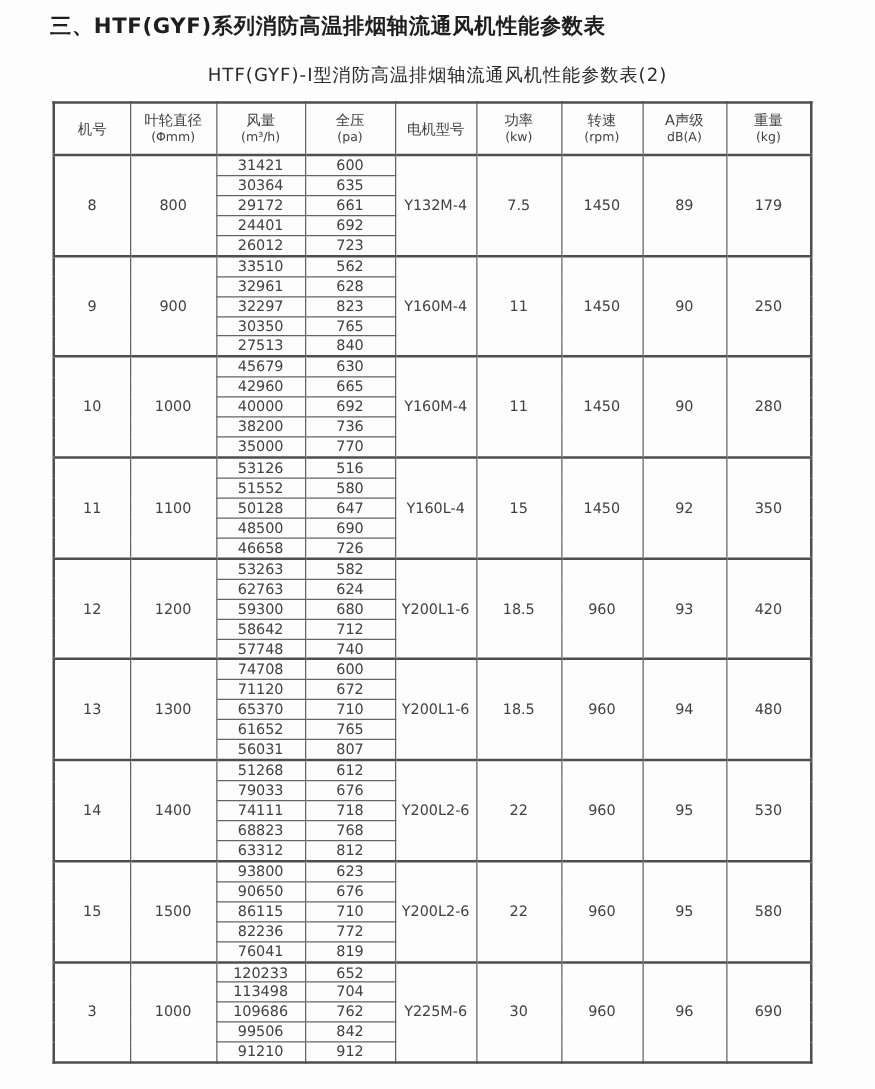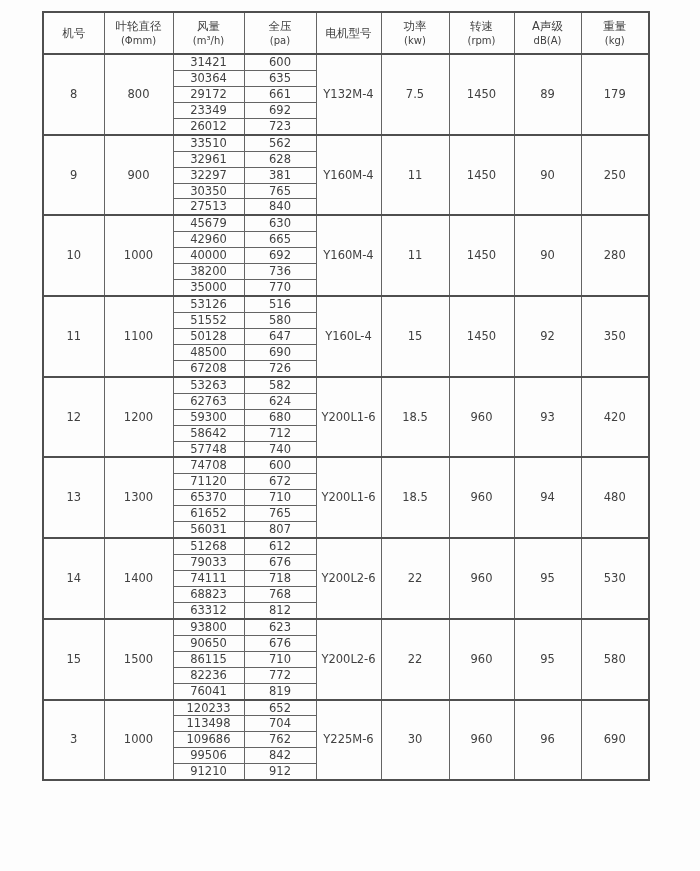--- a/index.html
+++ b/index.html
@@ -64,20 +64,22 @@
     border-top: 1px solid #878787;
   }
   .hline2 {
     font-size: 10px;
   }
 </style>
 </head>
 <body>
 
 <div class="page">
+  <div class="title">三、HTF(GYF)系列消防高温排烟轴流通风机性能参数表</div>
+  <div class="subtitle">HTF(GYF)-I型消防高温排烟轴流通风机性能参数表(2)</div>
 
   <table class="spec">
     <colgroup id="spec-cols">
         <col style="width: 61px;">
         <col style="width: 69px;">
         <col style="width: 71px;">
         <col style="width: 72px;">
         <col style="width: 65px;">
         <col style="width: 68px;">
         <col style="width: 65px;">
@@ -136,21 +138,21 @@
         </tr>
         <tr>
           <td class="thin-top">30364</td>
           <td class="thin-top">635</td>
         </tr>
         <tr>
           <td class="thin-top">29172</td>
           <td class="thin-top">661</td>
         </tr>
         <tr>
-          <td class="thin-top">23349</td>
+          <td class="thin-top">24401</td>
           <td class="thin-top">692</td>
         </tr>
         <tr>
           <td class="thin-top">26012</td>
           <td class="thin-top">723</td>
         </tr>
         <tr class="group-start">
           <td rowspan="5">9</td>
           <td rowspan="5">900</td>
           <td>33510</td>
@@ -160,21 +162,21 @@
           <td rowspan="5">1450</td>
           <td rowspan="5">90</td>
           <td rowspan="5">250</td>
         </tr>
         <tr>
           <td class="thin-top">32961</td>
           <td class="thin-top">628</td>
         </tr>
         <tr>
           <td class="thin-top">32297</td>
-          <td class="thin-top">381</td>
+          <td class="thin-top">823</td>
         </tr>
         <tr>
           <td class="thin-top">30350</td>
           <td class="thin-top">765</td>
         </tr>
         <tr>
           <td class="thin-top">27513</td>
           <td class="thin-top">840</td>
         </tr>
         <tr class="group-start">
@@ -221,21 +223,21 @@
         </tr>
         <tr>
           <td class="thin-top">50128</td>
           <td class="thin-top">647</td>
         </tr>
         <tr>
           <td class="thin-top">48500</td>
           <td class="thin-top">690</td>
         </tr>
         <tr>
-          <td class="thin-top">67208</td>
+          <td class="thin-top">46658</td>
           <td class="thin-top">726</td>
         </tr>
         <tr class="group-start">
           <td rowspan="5">12</td>
           <td rowspan="5">1200</td>
           <td>53263</td>
           <td>582</td>
           <td rowspan="5">Y200L1-6</td>
           <td rowspan="5">18.5</td>
           <td rowspan="5">960</td>

